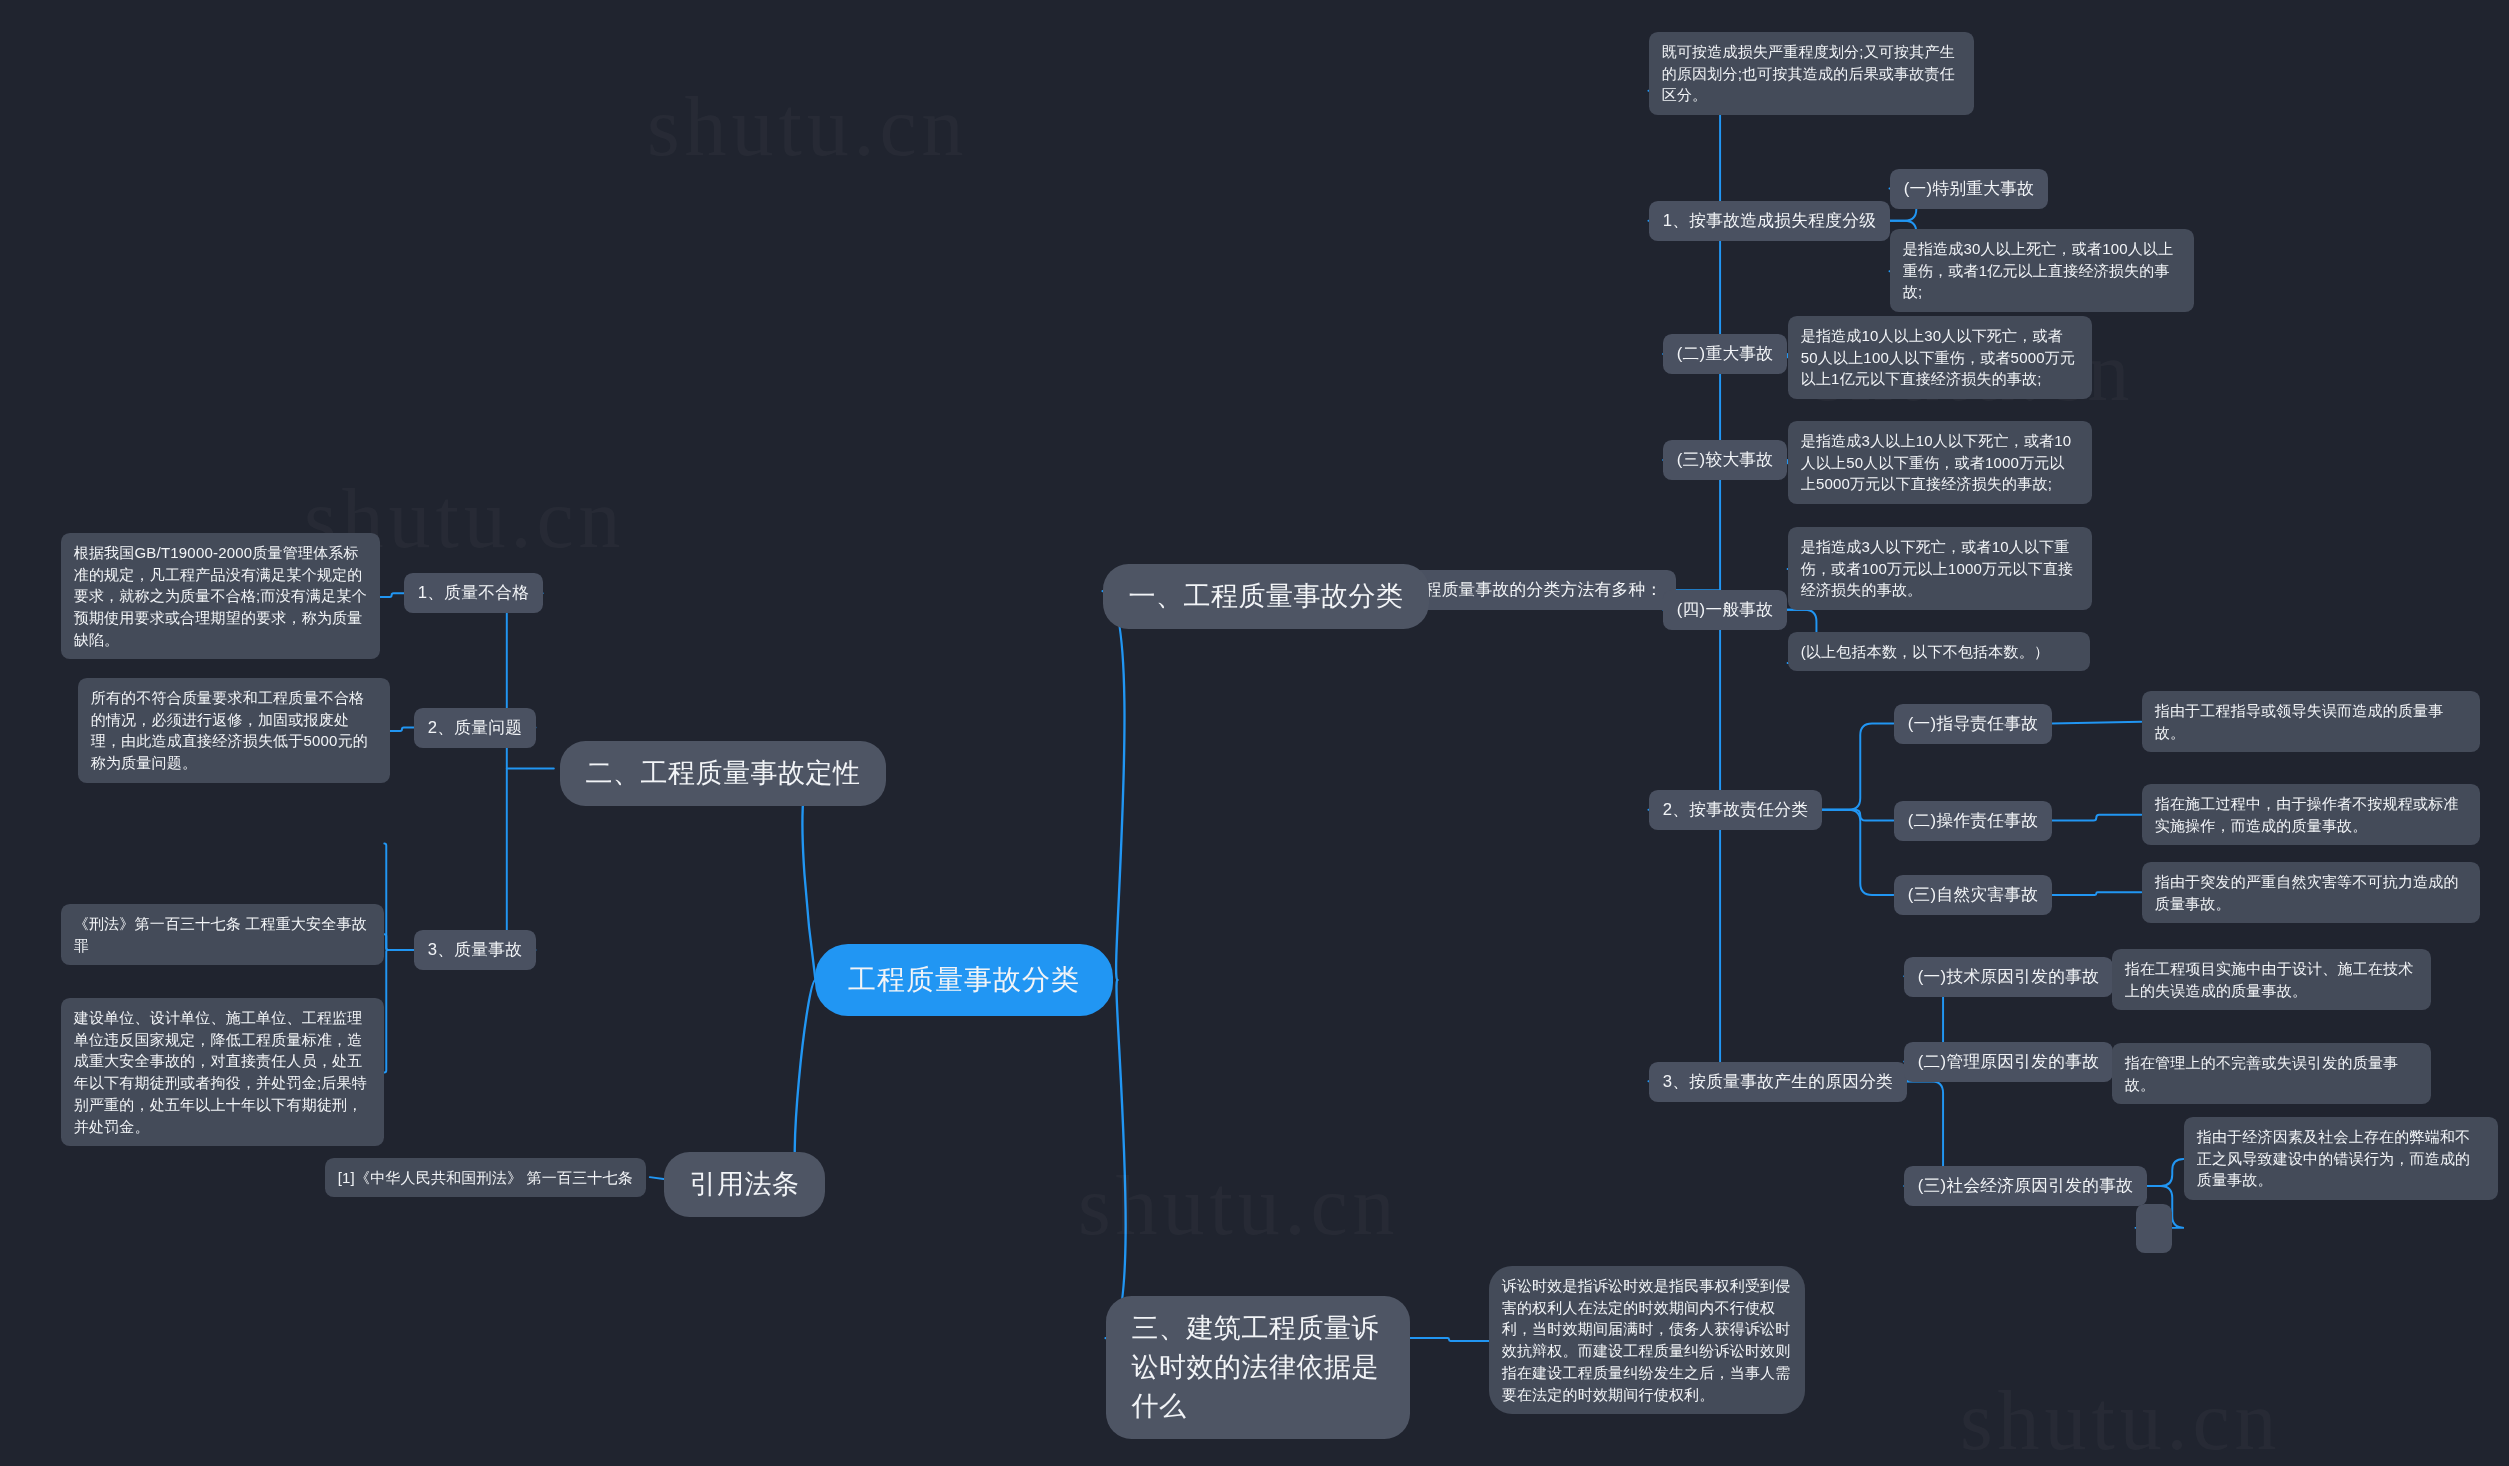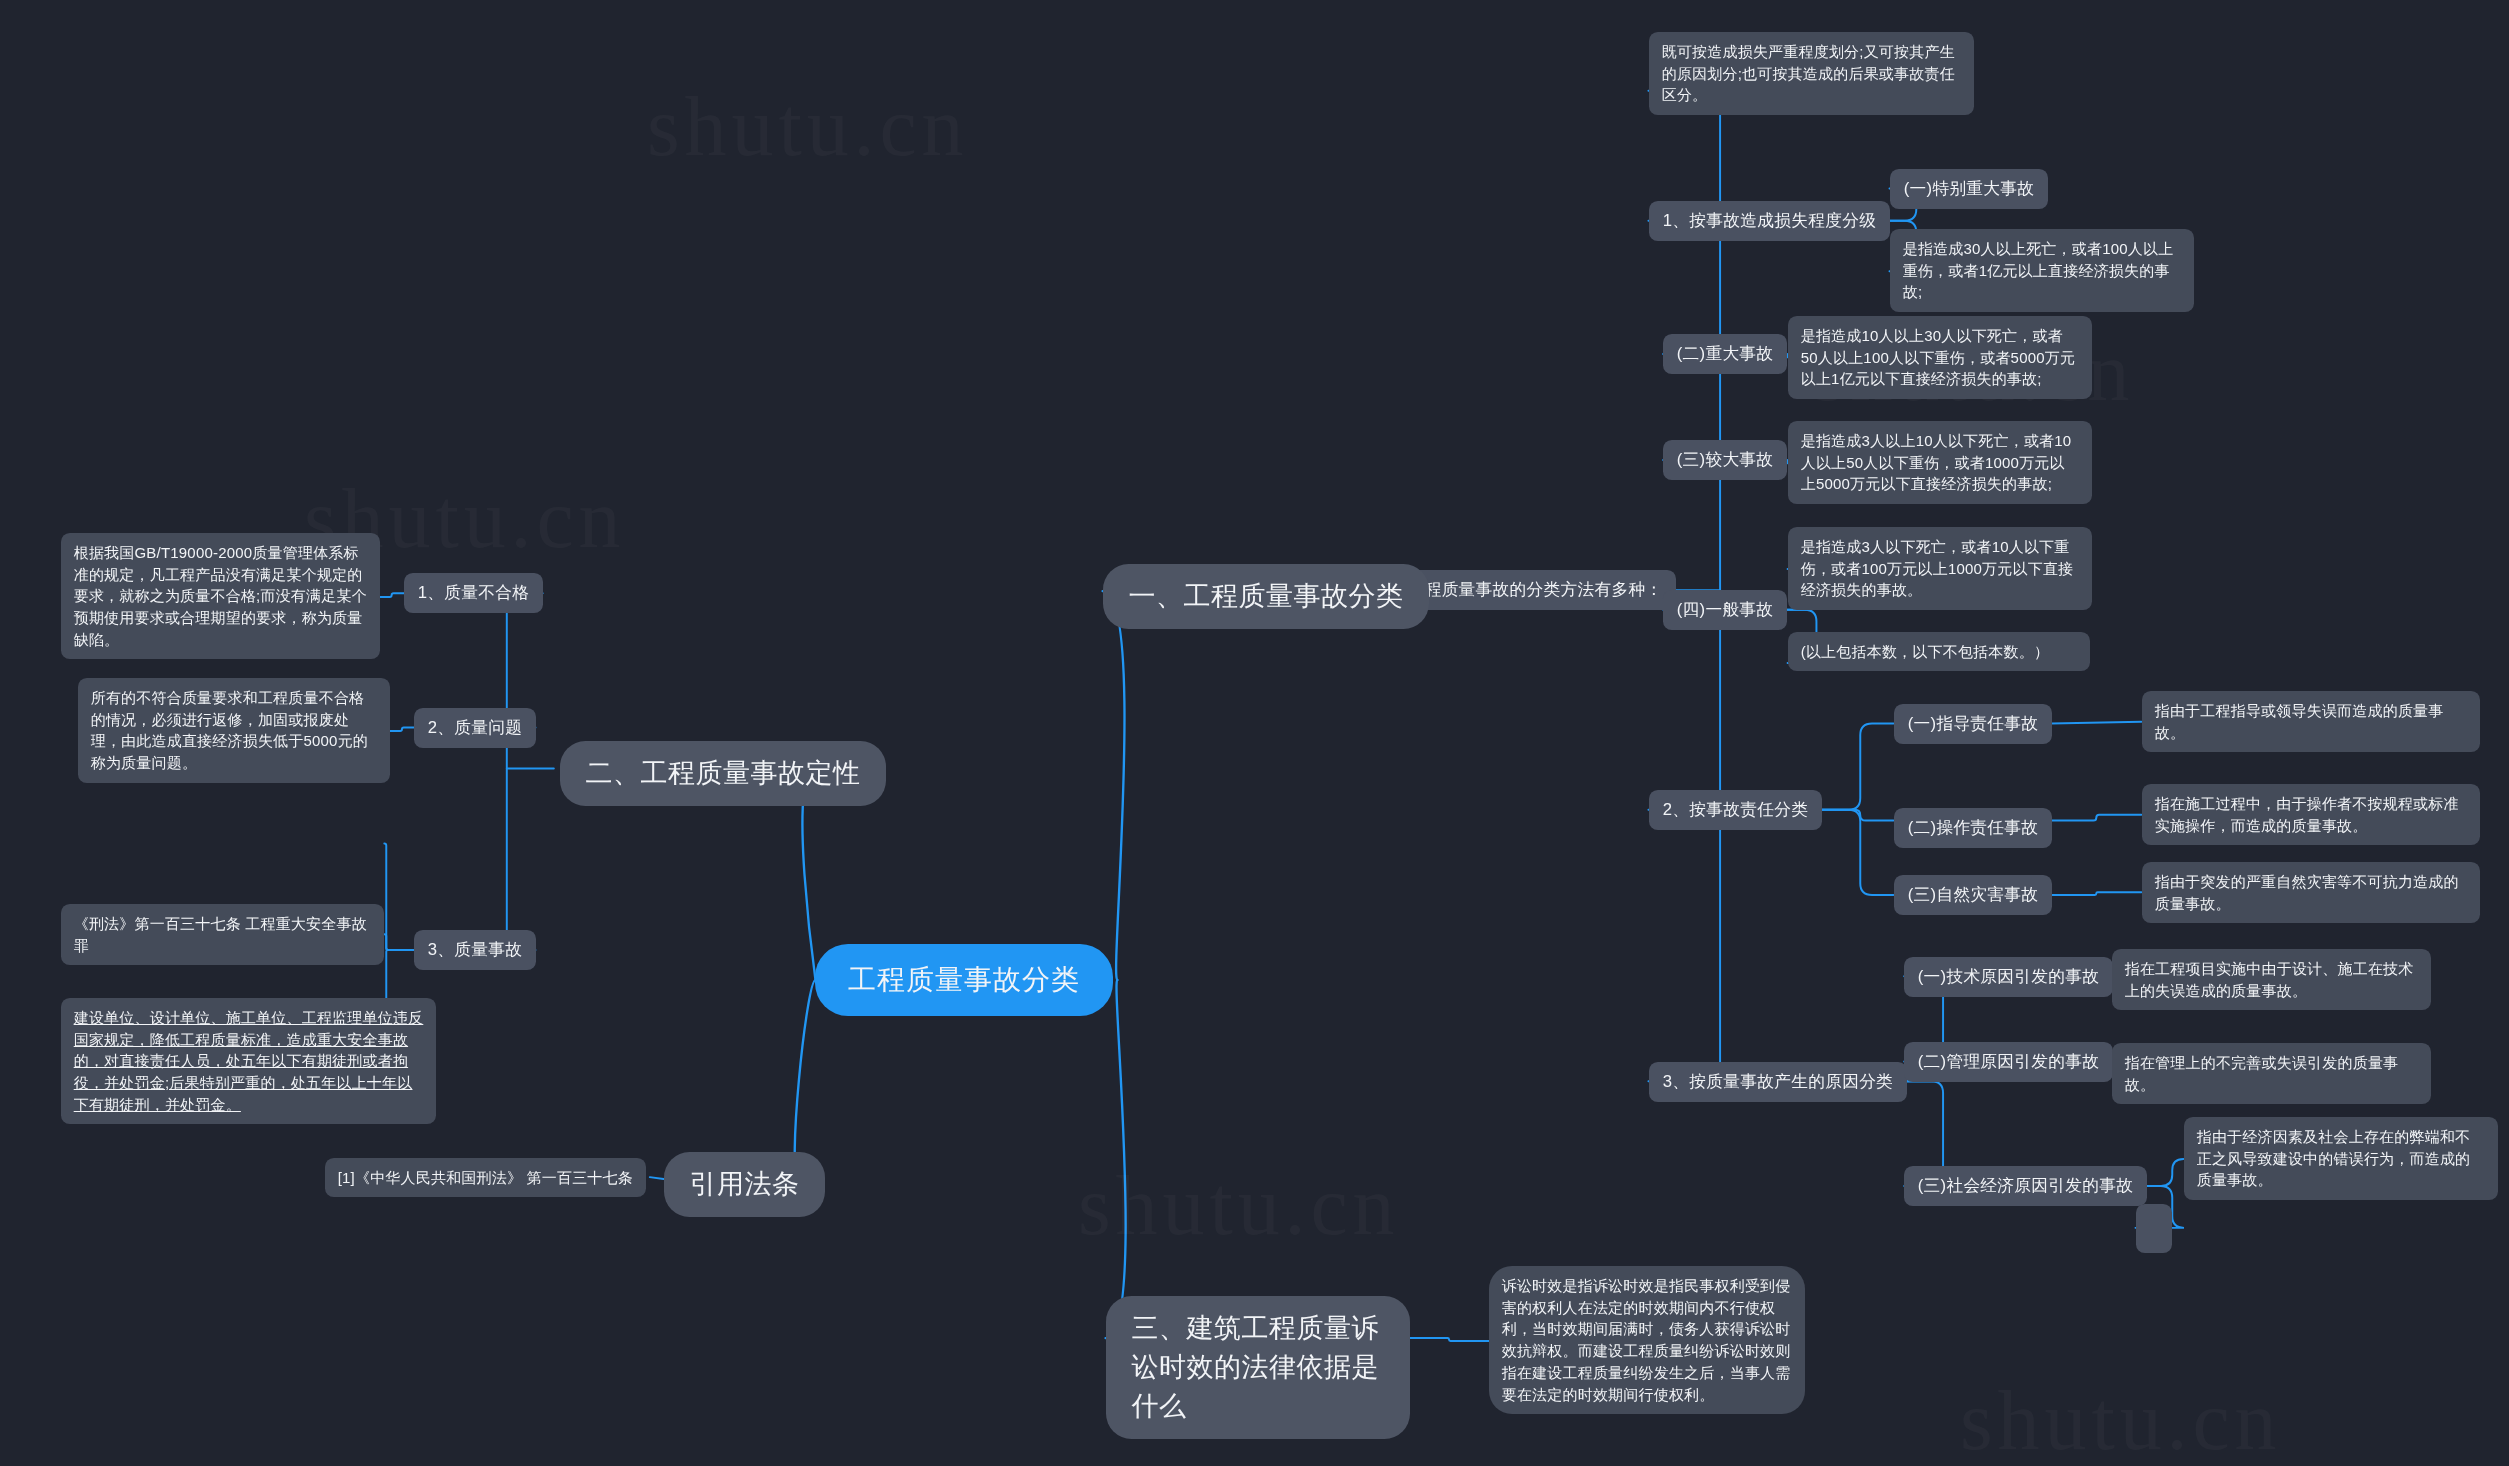--- a/index.html
+++ b/index.html
@@ -160,21 +160,21 @@
   <div class="node leaf" style="left:1788px; top:527px; width:304px;">是指造成3人以下死亡，或者10人以下重伤，或者100万元以上1000万元以下直接经济损失的事故。</div>
 
   <div class="node leaf" style="left:1788px; top:632px; width:302px;">(以上包括本数，以下不包括本数。）</div>
 
   <div class="node sub" style="left:1649px; top:790px;">2、按事故责任分类</div>
 
   <div class="node sub" style="left:1894px; top:704px;">(一)指导责任事故</div>
 
   <div class="node leaf" style="left:2142px; top:691px; width:338px;">指由于工程指导或领导失误而造成的质量事故。</div>
 
-  <div class="node sub" style="left:1894px; top:801px;margin-top:7px;">(二)操作责任事故</div>
+  <div class="node sub" style="left:1894px; top:801px;">(二)操作责任事故</div>
 
   <div class="node leaf" style="left:2142px; top:784px; width:338px;">指在施工过程中，由于操作者不按规程或标准实施操作，而造成的质量事故。</div>
 
   <div class="node sub" style="left:1894px; top:875px;">(三)自然灾害事故</div>
 
   <div class="node leaf" style="left:2142px; top:862px; width:338px;">指由于突发的严重自然灾害等不可抗力造成的质量事故。</div>
 
   <div class="node sub" style="left:1649px; top:1062px;">3、按质量事故产生的原因分类</div>
 
   <div class="node sub" style="left:1904px; top:957px;">(一)技术原因引发的事故</div>
@@ -203,20 +203,20 @@
 
   <div class="node sub" style="left:414px; top:708px;">2、质量问题</div>
 
   <div class="node leaf" style="left:78px; top:678px; width:312px;">所有的不符合质量要求和工程质量不合格的情况，必须进行返修，加固或报废处理，由此造成直接经济损失低于5000元的称为质量问题。</div>
 
   <div class="node sub" style="left:414px; top:930px;">3、质量事故</div>
 
 
   <div class="node leaf" style="left:61px; top:904px; width:323px;">《刑法》第一百三十七条 工程重大安全事故罪</div>
 
-  <div class="node leaf" style="left:61px; top:998px; width:375px;text-decoration:underline;">建设单位、设计单位、施工单位、工程监理单位违反国家规定，降低工程质量标准，造成重大安全事故的，对直接责任人员，处五年以下有期徒刑或者拘役，并处罚金;后果特别严重的，处五年以上十年以下有期徒刑，并处罚金。</div>
+  <div class="node leaf" style="left:61px; top:998px; width:323px;">建设单位、设计单位、施工单位、工程监理单位违反国家规定，降低工程质量标准，造成重大安全事故的，对直接责任人员，处五年以下有期徒刑或者拘役，并处罚金;后果特别严重的，处五年以上十年以下有期徒刑，并处罚金。</div>
 
   <div class="node main" style="left:664px; top:1152px;">引用法条</div>
 
   <div class="node leaf" style="left:325px; top:1158px;">[1]《中华人民共和国刑法》 第一百三十七条</div>
 
 </div>
 
 
 </body></html>

